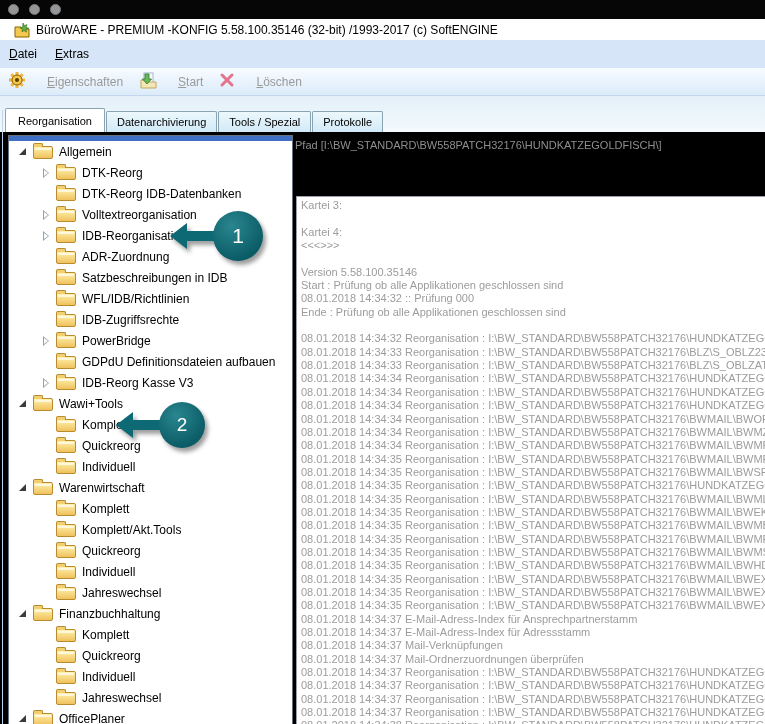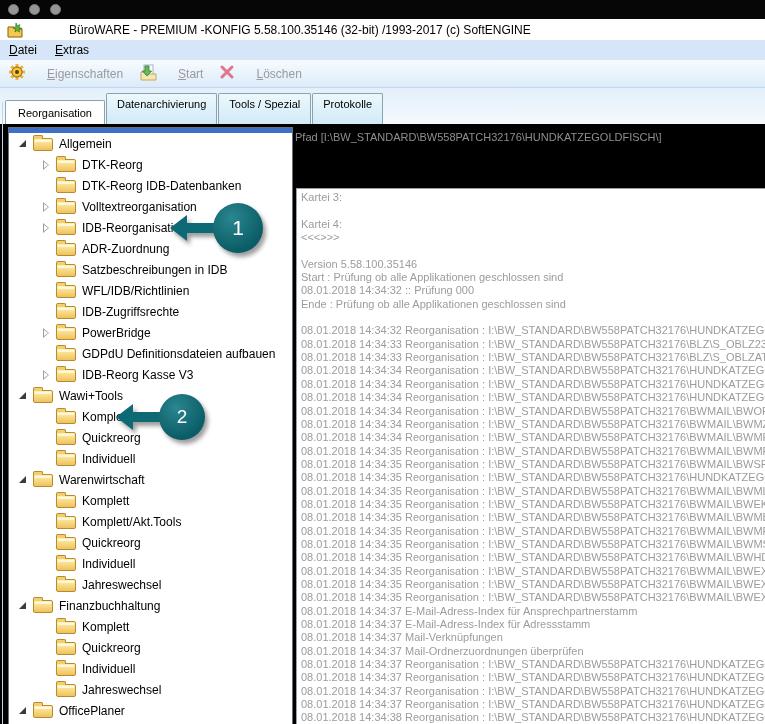--- a/index.html
+++ b/index.html
@@ -1,33 +1,33 @@
 <!DOCTYPE html>
 <html><head>
 <meta charset="utf-8">
 <style>
   html,body{margin:0;padding:0;background:#cfcfcf;}
   .screen{position:relative;width:765px;height:724px;background:#ffffff;overflow:hidden;
           font-family:"Liberation Sans",sans-serif;-webkit-font-smoothing:none;}
   
   .topbar{height:19px;background:#060606;display:flex;align-items:center;padding-left:8px;gap:10px;}
   .dot{width:11px;height:11px;border-radius:50%;background:#949698;border:1px solid #77797b;box-sizing:border-box;}
-  .titlebar{height:21px;display:flex;align-items:center;padding-left:7px;background:#ffffff;gap:40px;}
+  .titlebar{height:21px;display:flex;align-items:center;padding-left:14px;background:#ffffff;}
   .app-icon{width:16px;height:16px;margin-right:6px;flex:0 0 16px;}
   .title{font-size:12px;color:#000;white-space:nowrap;}
-  .menubar{height:20px;background:#d6e5f7;display:flex;align-items:center;font-size:12px;color:#000;}
+  .menubar{height:28px;background:#d6e5f7;display:flex;align-items:center;font-size:12px;color:#000;}
   .menu-item{padding:0 9px;cursor:default;}
   .menu-item u, .tb-label u{text-decoration:underline;}
   .toolbar{height:28px;box-sizing:border-box;background:linear-gradient(#f7fbff,#dcebfa);
            border-bottom:1px solid #c2d7ee;display:flex;align-items:center;padding-left:8px;
            font-size:12px;color:#9b9b9b;}
   .tb-btn{display:flex;align-items:center;gap:21px;margin-right:16px;cursor:default;}
   .band-tabs{height:36px;background:linear-gradient(#e3eff9,#f4fafd);position:relative;}
   .tabstrip{position:absolute;left:5px;bottom:0;display:flex;align-items:flex-end;}
-  .tab{font-size:11px;padding:4px 10px 14px;background:linear-gradient(#ecf8fd,#d2eaf7);
+  .tab{font-size:11px;padding:4px 10px 4px;background:linear-gradient(#ecf8fd,#d2eaf7);
        border:1px solid #8aa3b1;border-bottom:none;border-radius:2px 2px 0 0;margin-right:1px;
        color:#000;white-space:nowrap;}
   .tab.active{background:#ffffff;padding:6px 12px 5px;position:relative;z-index:2;}
   
   .content{position:relative;height:600px;background:#000000;}
   .left-line{position:absolute;left:2px;top:-22px;width:1px;height:646px;background:#bdd5ee;}
   .tree-panel{position:absolute;left:8px;top:3px;width:283px;height:640px;border:1px solid #68727e;
               background:#ffffff;box-sizing:content-box;overflow:hidden;}
   .tree-topstrip{height:5px;background:#3e6fc4;}
   .tree-row{height:21px;display:flex;align-items:center;font-size:12px;color:#000;white-space:nowrap;}

